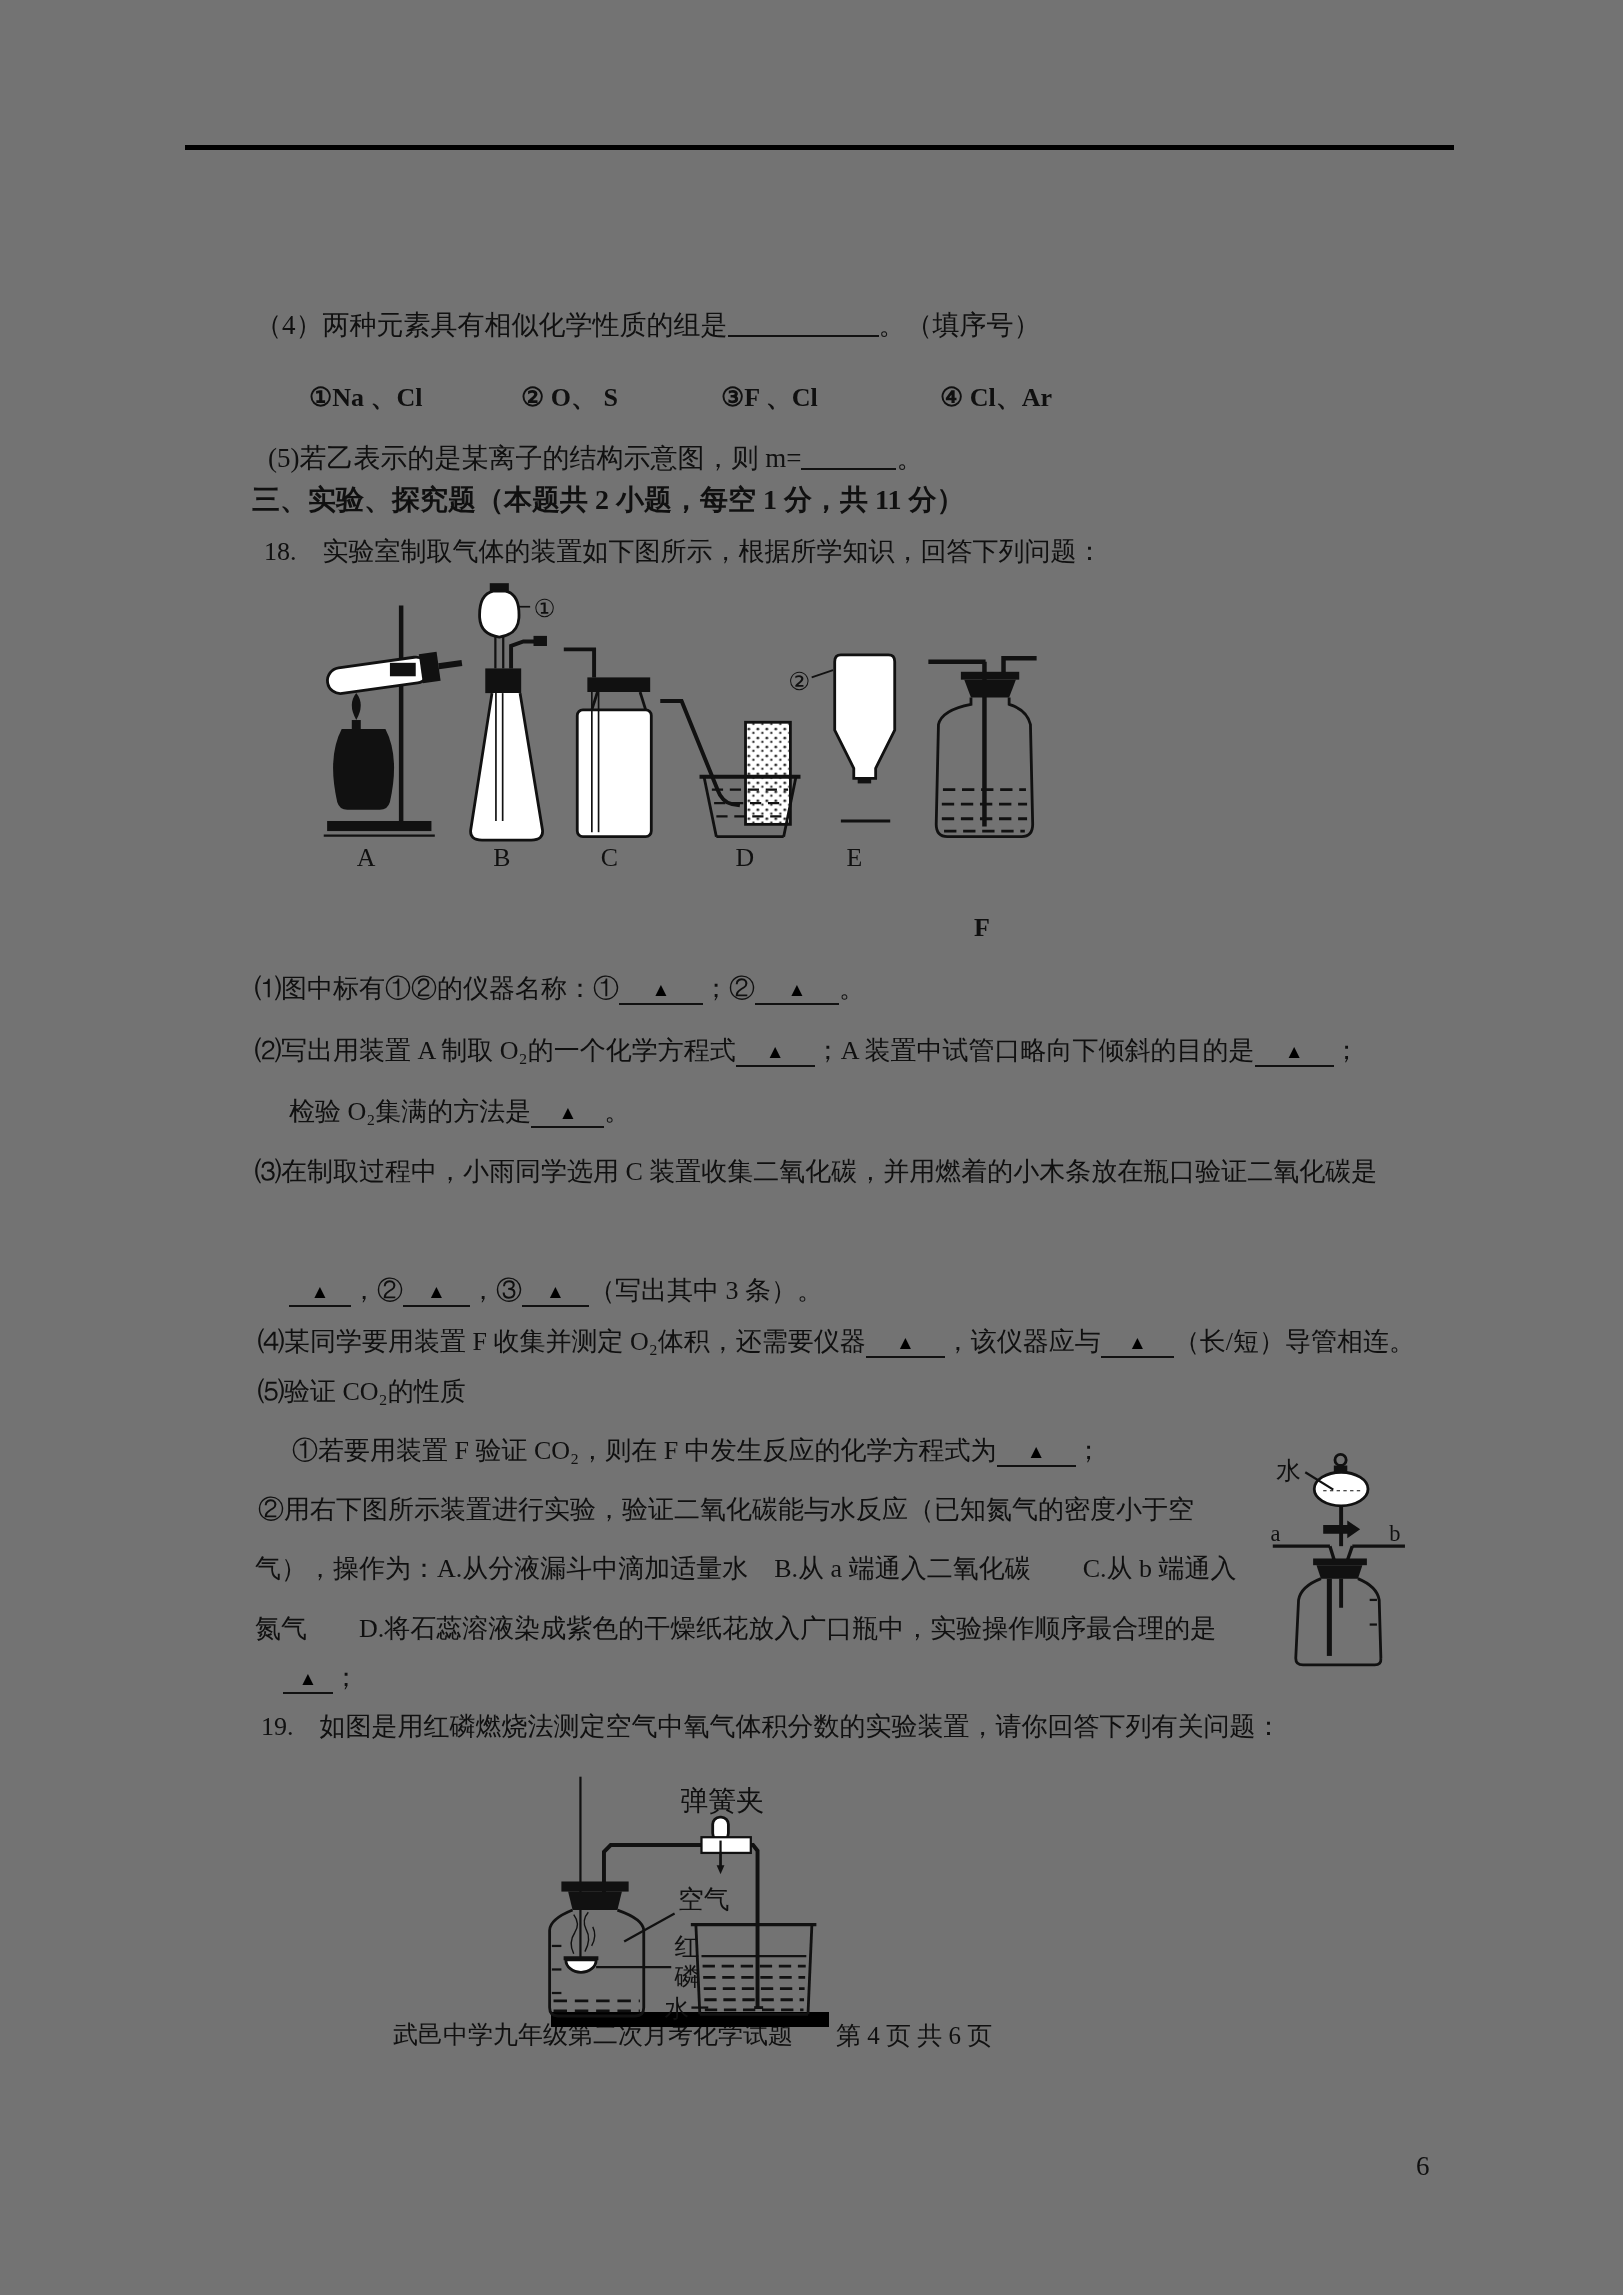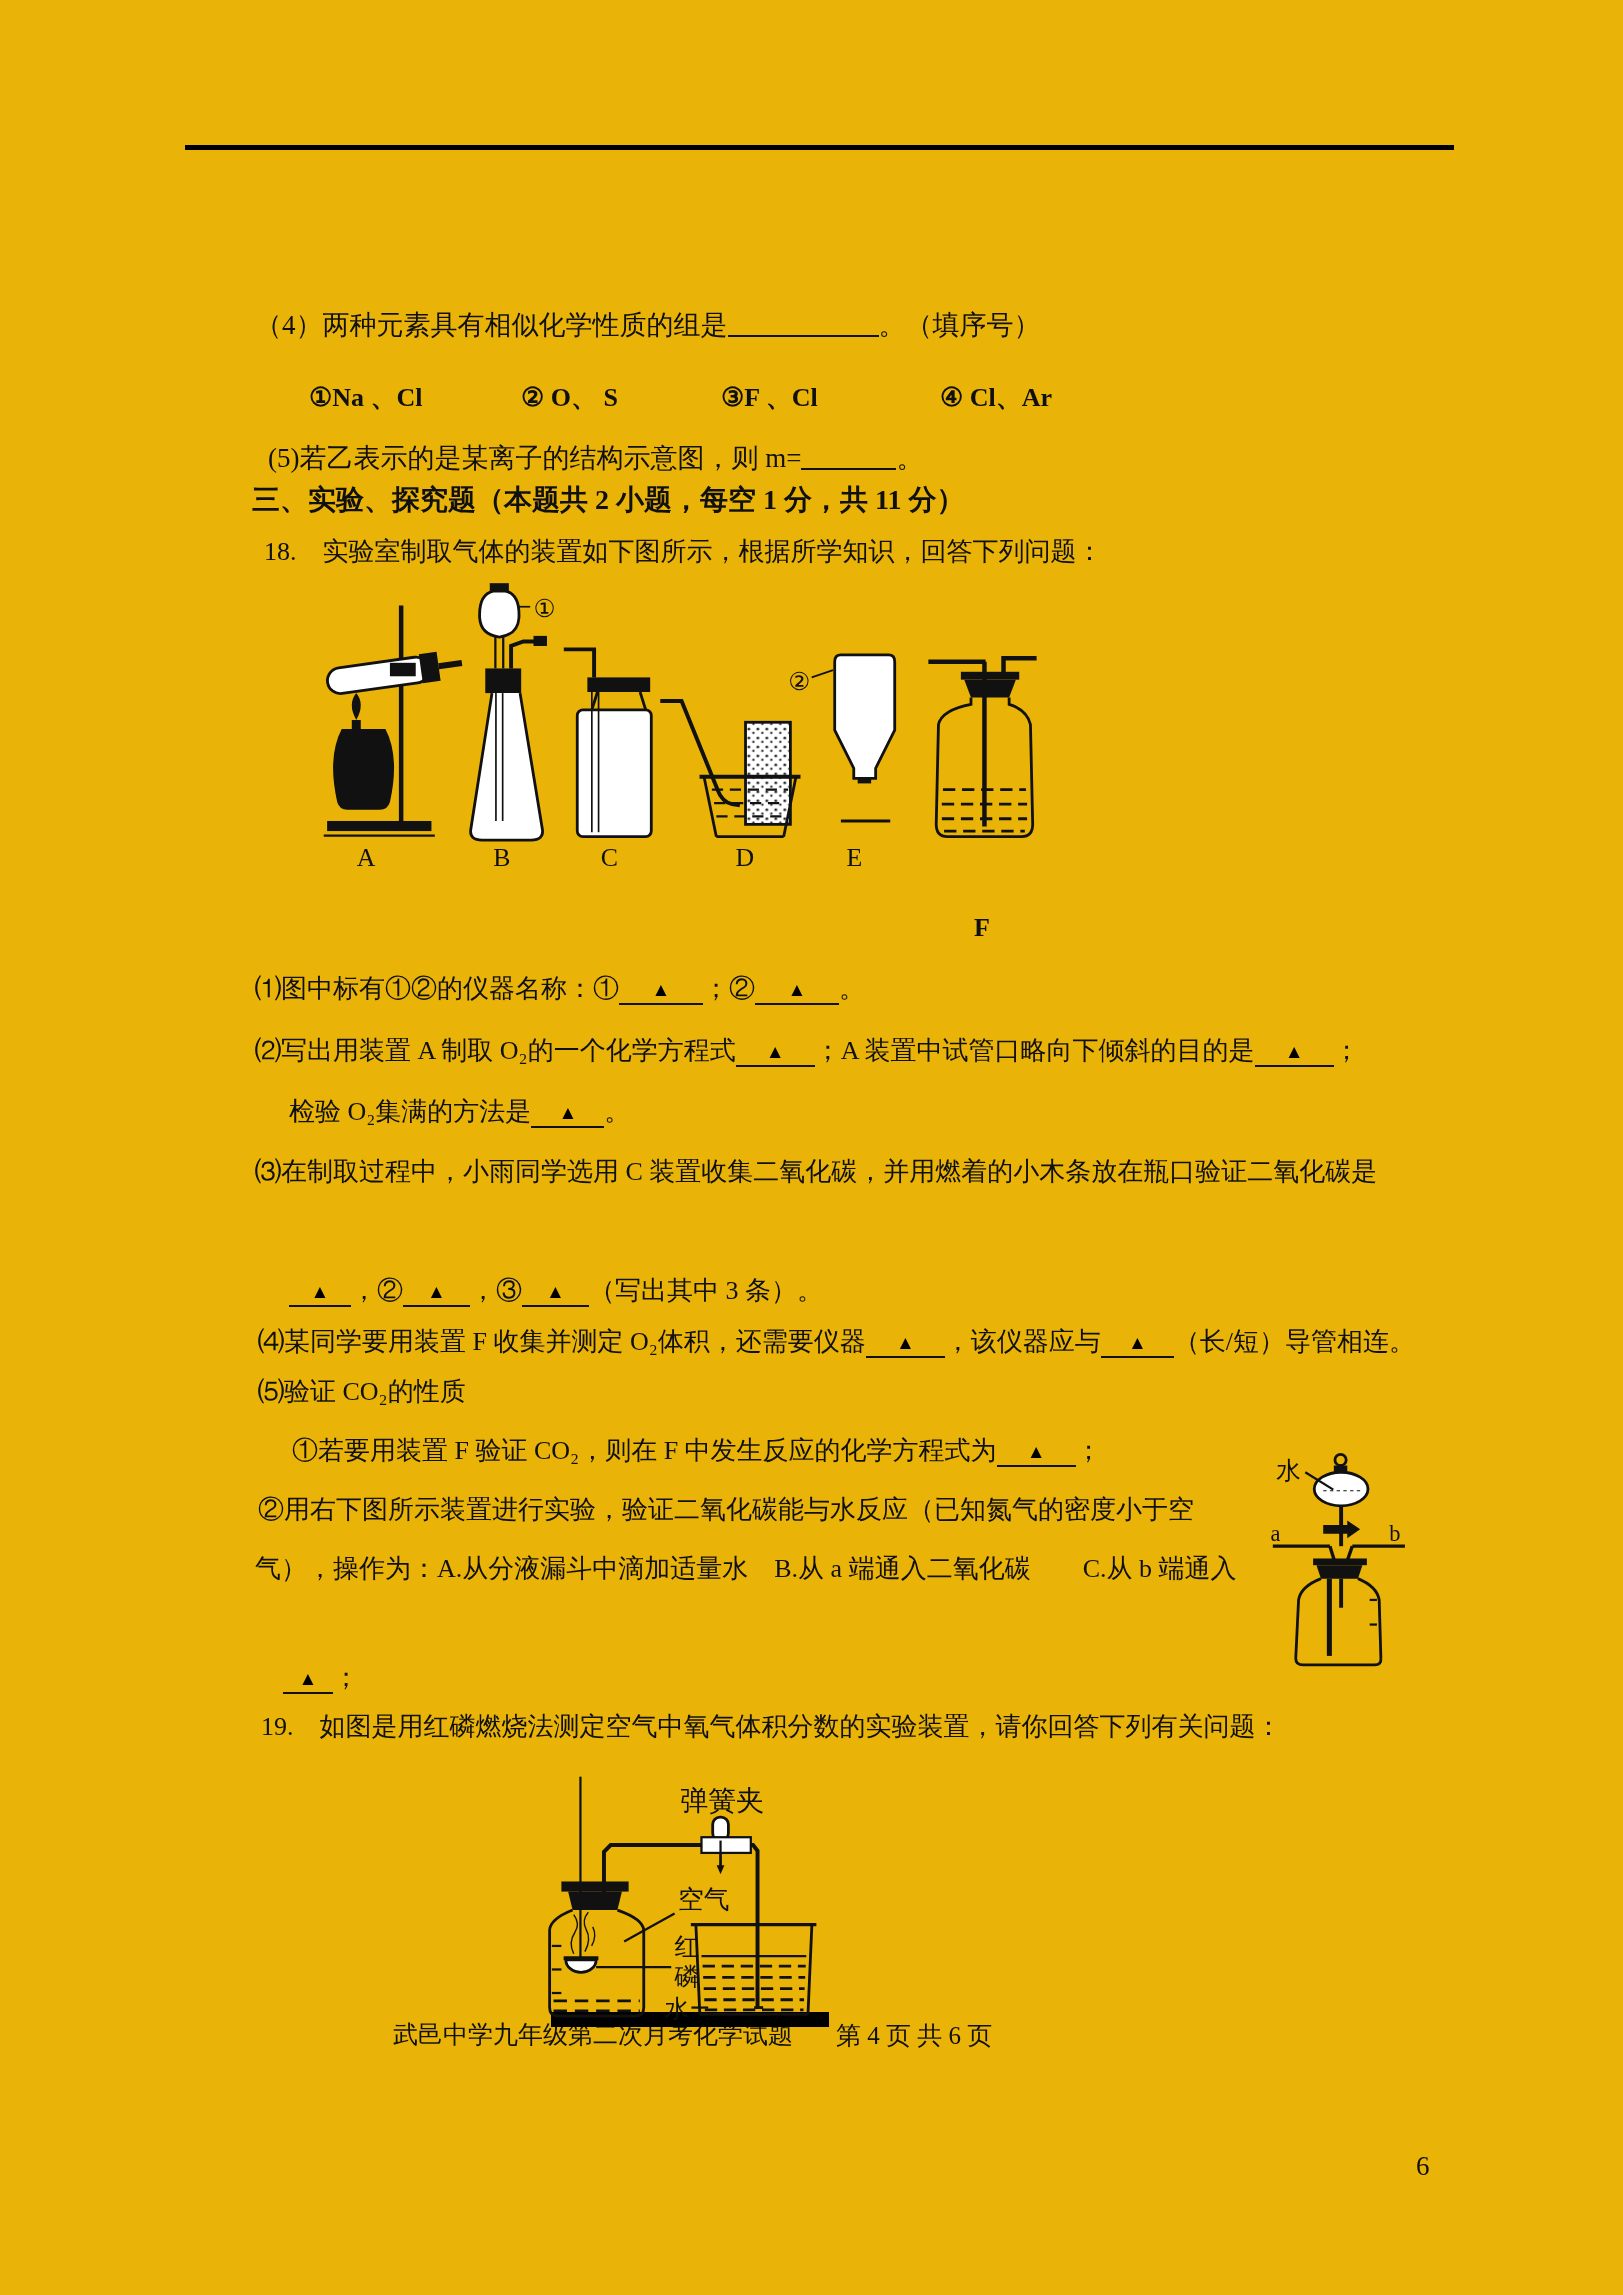--- a/index.html
+++ b/index.html
@@ -1,19 +1,19 @@
 <!DOCTYPE html>
 <html style="font-size:9px"><head>
 <meta charset="utf-8">
 <style>
   html,body{margin:0;padding:0;background:#e8e8e8;}
   .page{
     position:relative;
     width:1623px;height:2295px;
-    background:#eab308;
+    background:#737373;
     font-family:"Liberation Serif","DejaVu Serif",serif;
     color:#101010;
     overflow:hidden;
   }
   .ln{
     position:absolute;
     white-space:pre;
     font-size:26px;
     line-height:35px;
     color:#101010;
@@ -173,20 +173,21 @@
   <div class="ln" style="left:289px;top:1273px;"><span class="blank w110"><i class="tri">▲</i></span><span>，②</span><span class="blank w120"><i class="tri">▲</i></span><span>，③</span><span class="blank w120"><i class="tri">▲</i></span><span>（写出其中 3 条）。</span></div>
 
   <div class="ln" style="left:258px;top:1324px;"><span>⑷某同学要用装置 F 收集并测定 O₂体积，还需要仪器</span><span class="blank w140"><i class="tri">▲</i></span><span>，该仪器应与</span><span class="blank w130"><i class="tri">▲</i></span><span>（长/短）导管相连。</span></div>
 
   <div class="ln" style="left:258px;top:1374px;">⑸验证 CO₂的性质</div>
 
   <div class="ln" style="left:292px;top:1433px;"><span>①若要用装置 F 验证 CO₂，则在 F 中发生反应的化学方程式为</span><span class="blank w140"><i class="tri">▲</i></span><span>；</span></div>
 
   <div class="ln" style="left:258px;top:1492px;">②用右下图所示装置进行实验，验证二氧化碳能与水反应（已知氮气的密度小于空</div>
   <div class="ln" style="left:255px;top:1551px;">气），操作为：A.从分液漏斗中滴加适量水　B.从 a 端通入二氧化碳　　C.从 b 端通入</div>
+  <div class="ln" style="left:255px;top:1611px;">氮气　　D.将石蕊溶液染成紫色的干燥纸花放入广口瓶中，实验操作顺序最合理的是</div>
   <div class="ln" style="left:283px;top:1660px;"><span class="blank w90"><i class="tri">▲</i></span><span>；</span></div>
 
   <svg class="figsvg" style="left:1256px;top:1436px;" width="168" height="236" viewBox="0 0 300 420">
     <g stroke="#111" fill="none" stroke-width="5">
       <circle cx="151" cy="42" r="10"></circle>
       <rect x="139" y="52" width="24" height="12" fill="#111" stroke="none"></rect>
       <ellipse cx="152" cy="94" rx="48" ry="30" fill="#fff"></ellipse>
       <line x1="120" y1="97" x2="186" y2="97" stroke-dasharray="6 6" stroke-width="2"></line>
       <line x1="88" y1="64" x2="138" y2="95" stroke-width="4"></line>
       <line x1="152" y1="124" x2="152" y2="196" stroke-width="7"></line>

